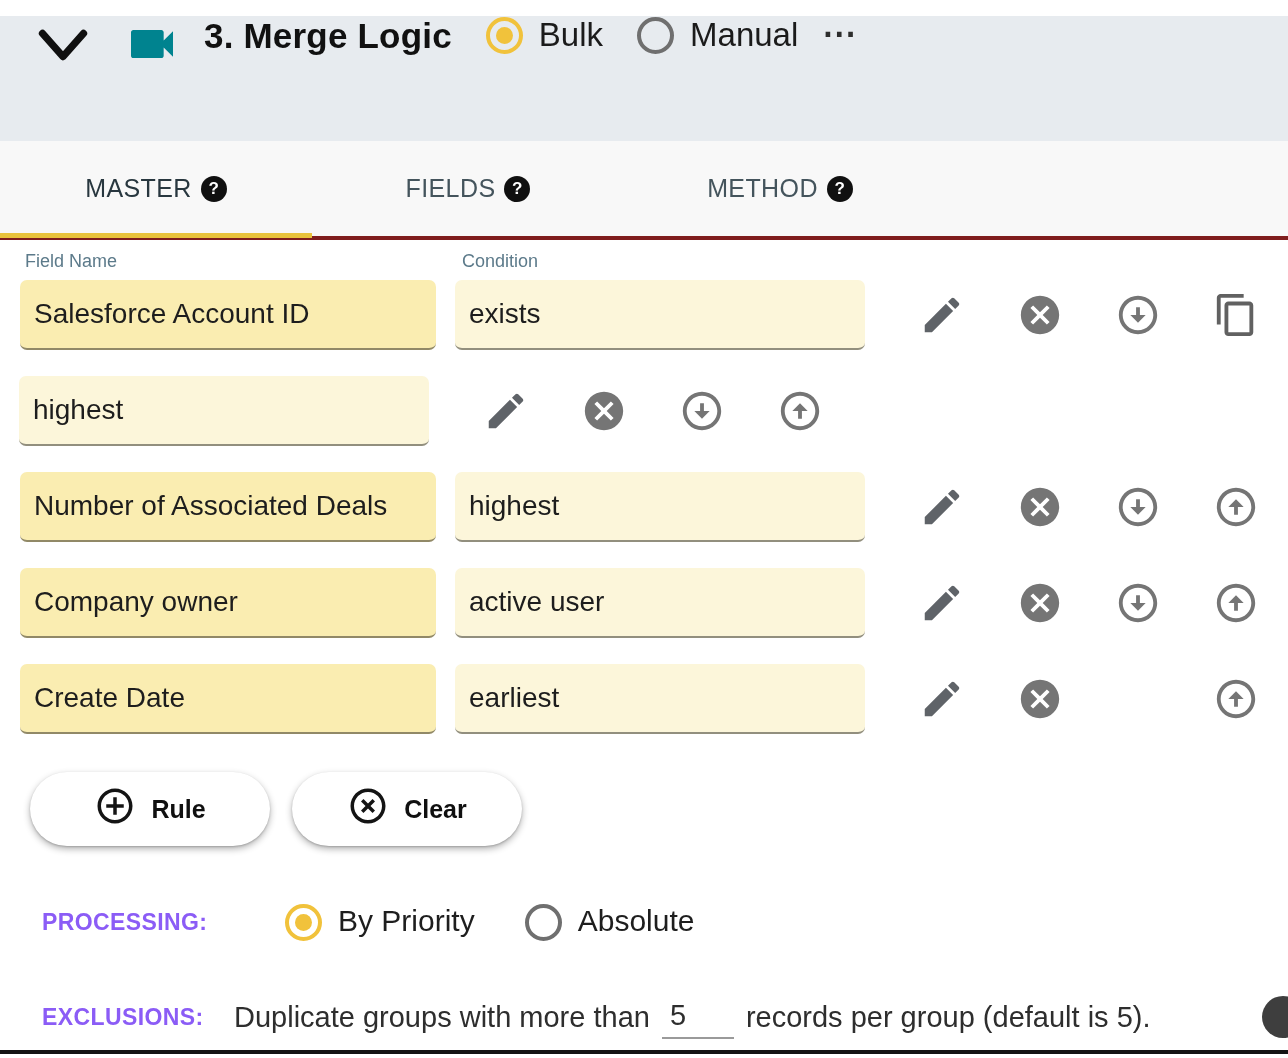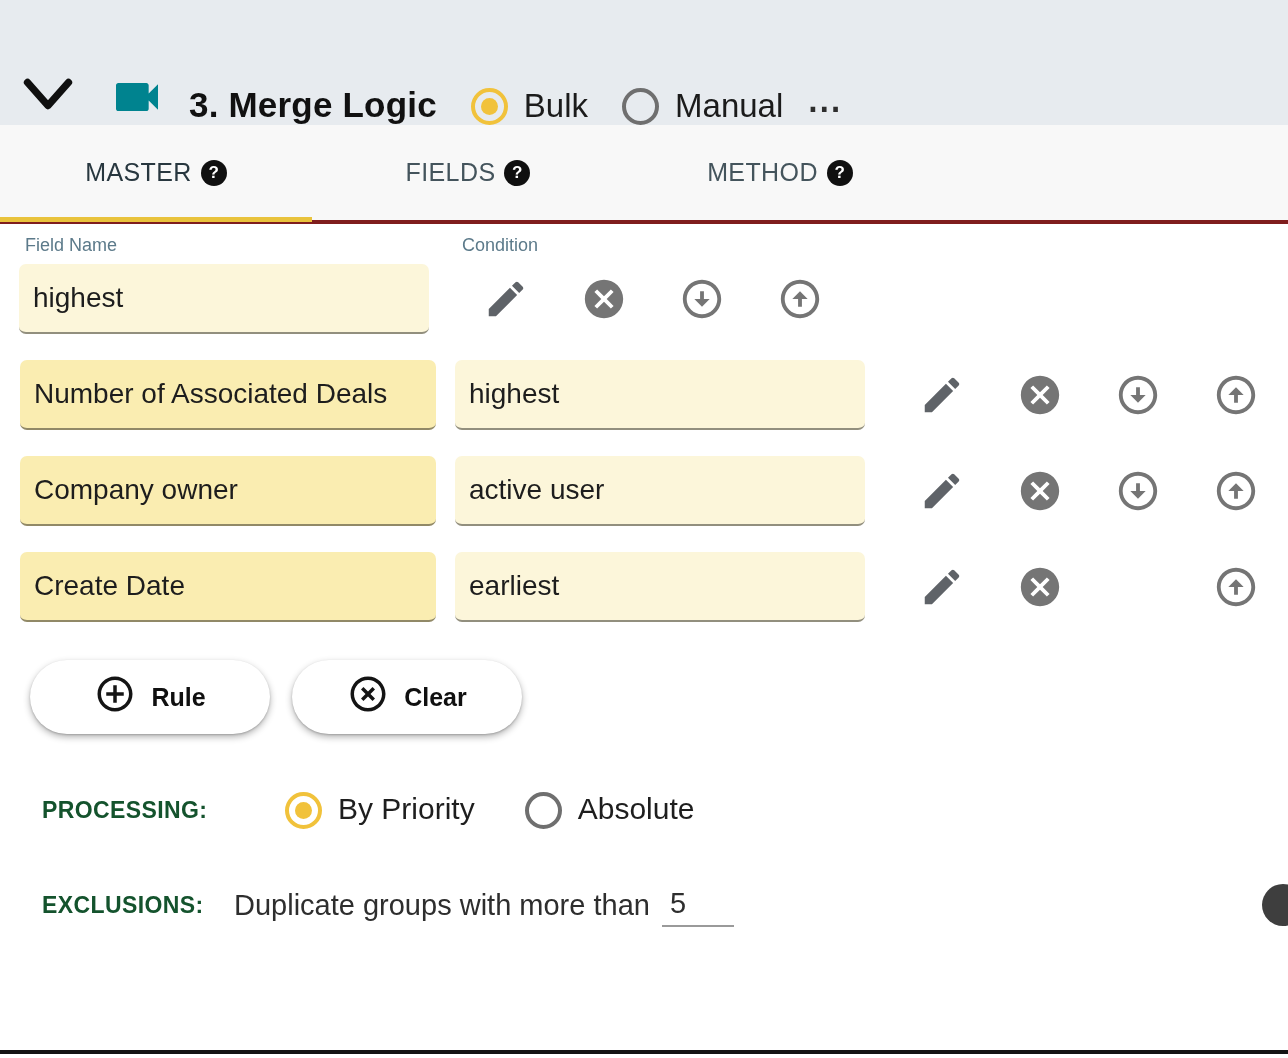--- a/index.html
+++ b/index.html
@@ -1,21 +1,21 @@
 <!DOCTYPE html>
 <html><head>
 <meta charset="utf-8">
 <style>
   * { margin:0; padding:0; box-sizing:border-box; }
   html,body { width:1288px; height:1058px; }
   body { font-family:"Liberation Sans","DejaVu Sans",sans-serif; background:#fff; }
   .app { position:relative; width:1288px; height:1058px; overflow:hidden; background:#fff; }
 
   
-  .header { height:125px; background:#E7EBEF; display:flex; align-items:flex-end; padding-left:19px; }
+  .header { height:125px; background:#E7EBEF; display:flex; align-items:flex-start; padding-left:34px;margin-top:16px; }
   .chev-btn { width:60px; height:60px; border:none; background:none; cursor:pointer; padding:0; }
   .chev-btn svg { width:58px; height:58px; display:block; }
   .cam { width:56px; height:56px; margin-left:30px; }
   .cam svg { width:56px; height:56px; fill:#00838F; display:block; }
   .title { font-size:35px; font-weight:bold; color:#111; margin-left:24px; letter-spacing:0.2px; }
   .radio { width:37px; height:37px; border:4px solid #6F6F6F; border-radius:50%; display:inline-flex;
            align-items:center; justify-content:center; flex:none; background:transparent; }
   .radio.sel { border-color:#F1C23B; }
   .radio.sel::after { content:""; width:17px; height:17px; background:#F1C23B; border-radius:50%; }
   .mode-opt { display:flex; align-items:center; gap:16px; margin-left:34px; cursor:pointer; }
@@ -51,21 +51,21 @@
   
   .btn-row { display:flex; margin:38px 0 0 30px; gap:22px; }
   .pill { min-width:240px; height:74px; border-radius:38px; border:none; background:#fff;
           box-shadow:0 3px 7px rgba(0,0,0,0.30), 0 1px 2px rgba(0,0,0,0.18);
           display:inline-flex; align-items:center; justify-content:center; gap:15px;
           font-family:inherit; font-size:25px; font-weight:bold; color:#101010; cursor:pointer; padding:0 30px; }
   .pill svg { width:42px; height:42px; fill:#141414; flex:none; }
   .pill.clear { min-width:230px; }
 
   
-  .section-label { margin-left:42px; font-size:23px; font-weight:bold; color:#14532d; letter-spacing:0.4px; flex:none; }
+  .section-label { margin-left:42px; font-size:23px; font-weight:bold; color:#8b5cf6; letter-spacing:0.4px; flex:none; }
   .proc-row { display:flex; align-items:center; margin-top:58px; }
   .proc-row .section-label { width:243px; }
   .radio-opt { display:flex; gap:16px; cursor:pointer; }
   .radio-opt .lbl { font-size:30px; color:#1e1e1e; }
   .radio-opt + .radio-opt { margin-left:50px; }
   .excl-row { display:flex; align-items:center; margin-top:54px; position:relative; }
   .excl-row .section-label { width:192px; }
   .excl-text { font-size:29px; color:#2e2e2e; white-space:nowrap; }
   .excl-input { width:72px; height:44px; border:none; border-bottom:2px solid #9A9A9A; background:transparent;
                 font-size:29px; color:#2e2e2e; padding:0 4px 2px 8px; margin:0 12px; font-family:inherit; outline:none; }
@@ -148,20 +148,46 @@
       <span>METHOD</span>
       <span class="help">?</span>
     </div>
   </div>
 
   <div class="col-labels">
     <span class="c1">Field Name</span>
     <span class="c2">Condition</span>
   </div>
 
+  <div class="rule-row">
+    <input class="tf field" value="Salesforce Account ID" style="">
+    <input class="tf cond" value="exists" style="">
+    <div class="actions">
+      <button class="icon-btn">
+          <svg class="ic-edit">
+            <use href="#i-edit"></use>
+          </svg>
+        </button>
+      <button class="icon-btn">
+          <svg class="ic-gray">
+            <use href="#i-cancel"></use>
+          </svg>
+        </button>
+      <button class="icon-btn">
+          <svg class="ic-gray">
+            <use href="#i-down"></use>
+          </svg>
+        </button>
+      <button class="icon-btn">
+          <svg class="ic-copy">
+            <use href="#i-copy"></use>
+          </svg>
+        </button>
+    </div>
+  </div>
 
   <div class="rule-row">
     <input class="tf cond" value="highest" style="">
     <div class="actions">
       <button class="icon-btn">
           <svg class="ic-edit">
             <use href="#i-edit"></use>
           </svg>
         </button>
       <button class="icon-btn">
@@ -283,17 +309,18 @@
     <span class="radio-opt">
       <span class="radio"></span>
       <span class="lbl">Absolute</span>
     </span>
   </div>
 
   <div class="excl-row">
     <span class="section-label">EXCLUSIONS:</span>
     <span class="excl-text">Duplicate groups with more than</span>
     <input class="excl-input" value="5" style="">
+    <span class="excl-text">records per group (default is 5).</span>
     <button class="partial-circle"></button>
   </div>
 
   <div class="bottom-bar"></div>
 </div>
 
 </body></html>

